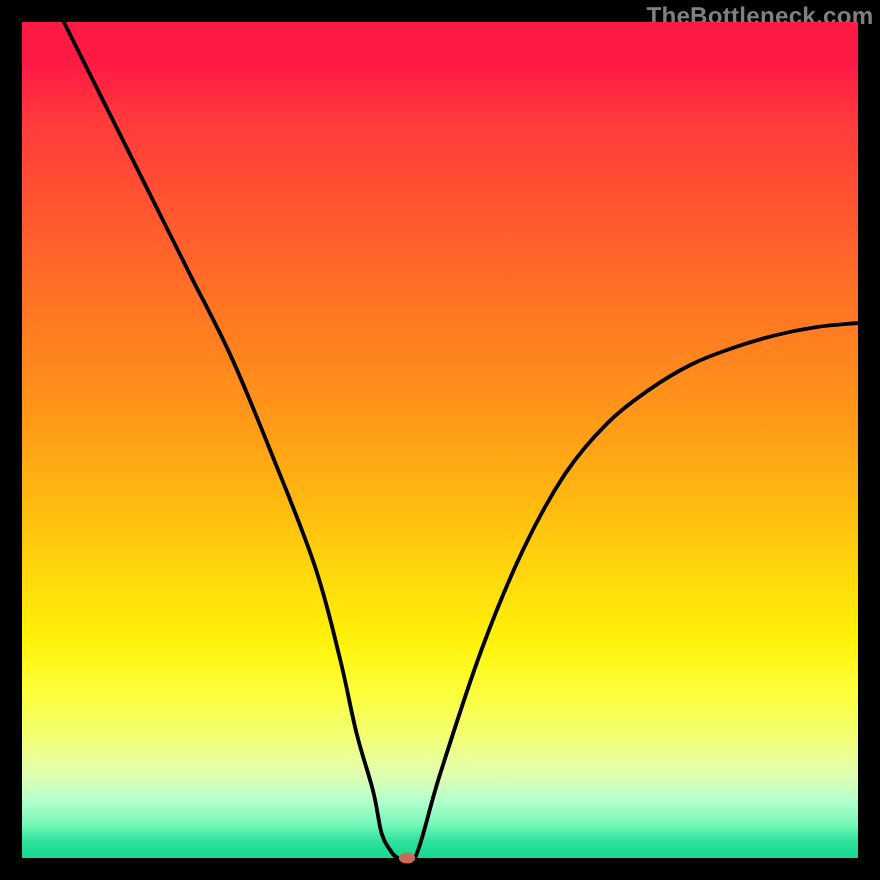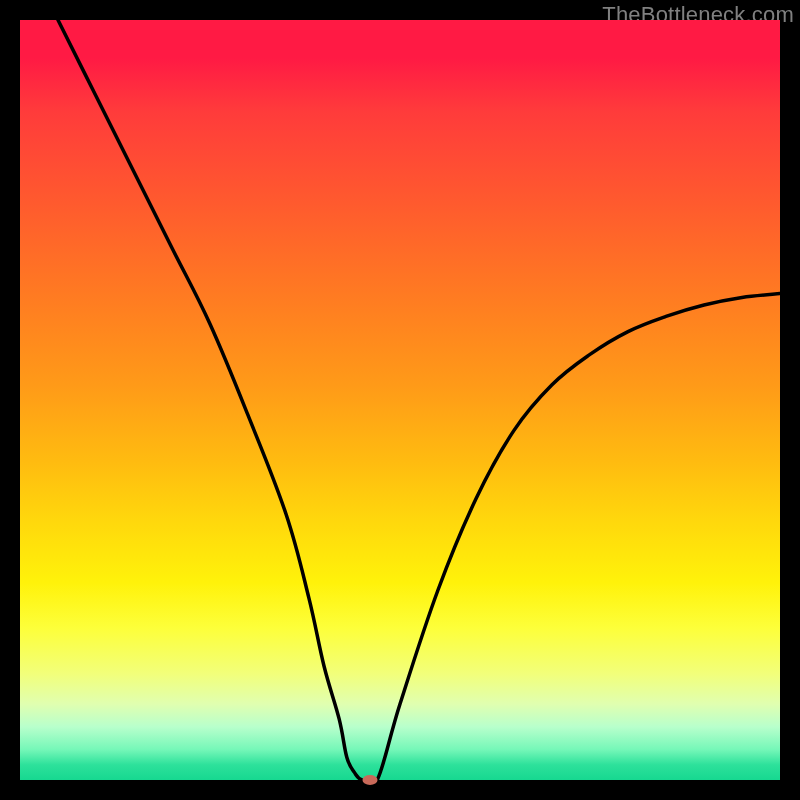--- a/index.html
+++ b/index.html
@@ -39,21 +39,21 @@
       #75f7b8 96%,
       #2de19b 98%,
       #16d890 100%);
   }
   .watermark {
     position: absolute;
     top: 2px;
     right: 6px;
     color: #808080;
     font-size: 22px;
-    font-weight: 400;
+    font-weight: 700;
     letter-spacing: 0.2px;
   }
   svg.curve {
     position: absolute;
     left: 0;
     top: 0;
     width: 760px;
     height: 760px;
   }
   .marker {

